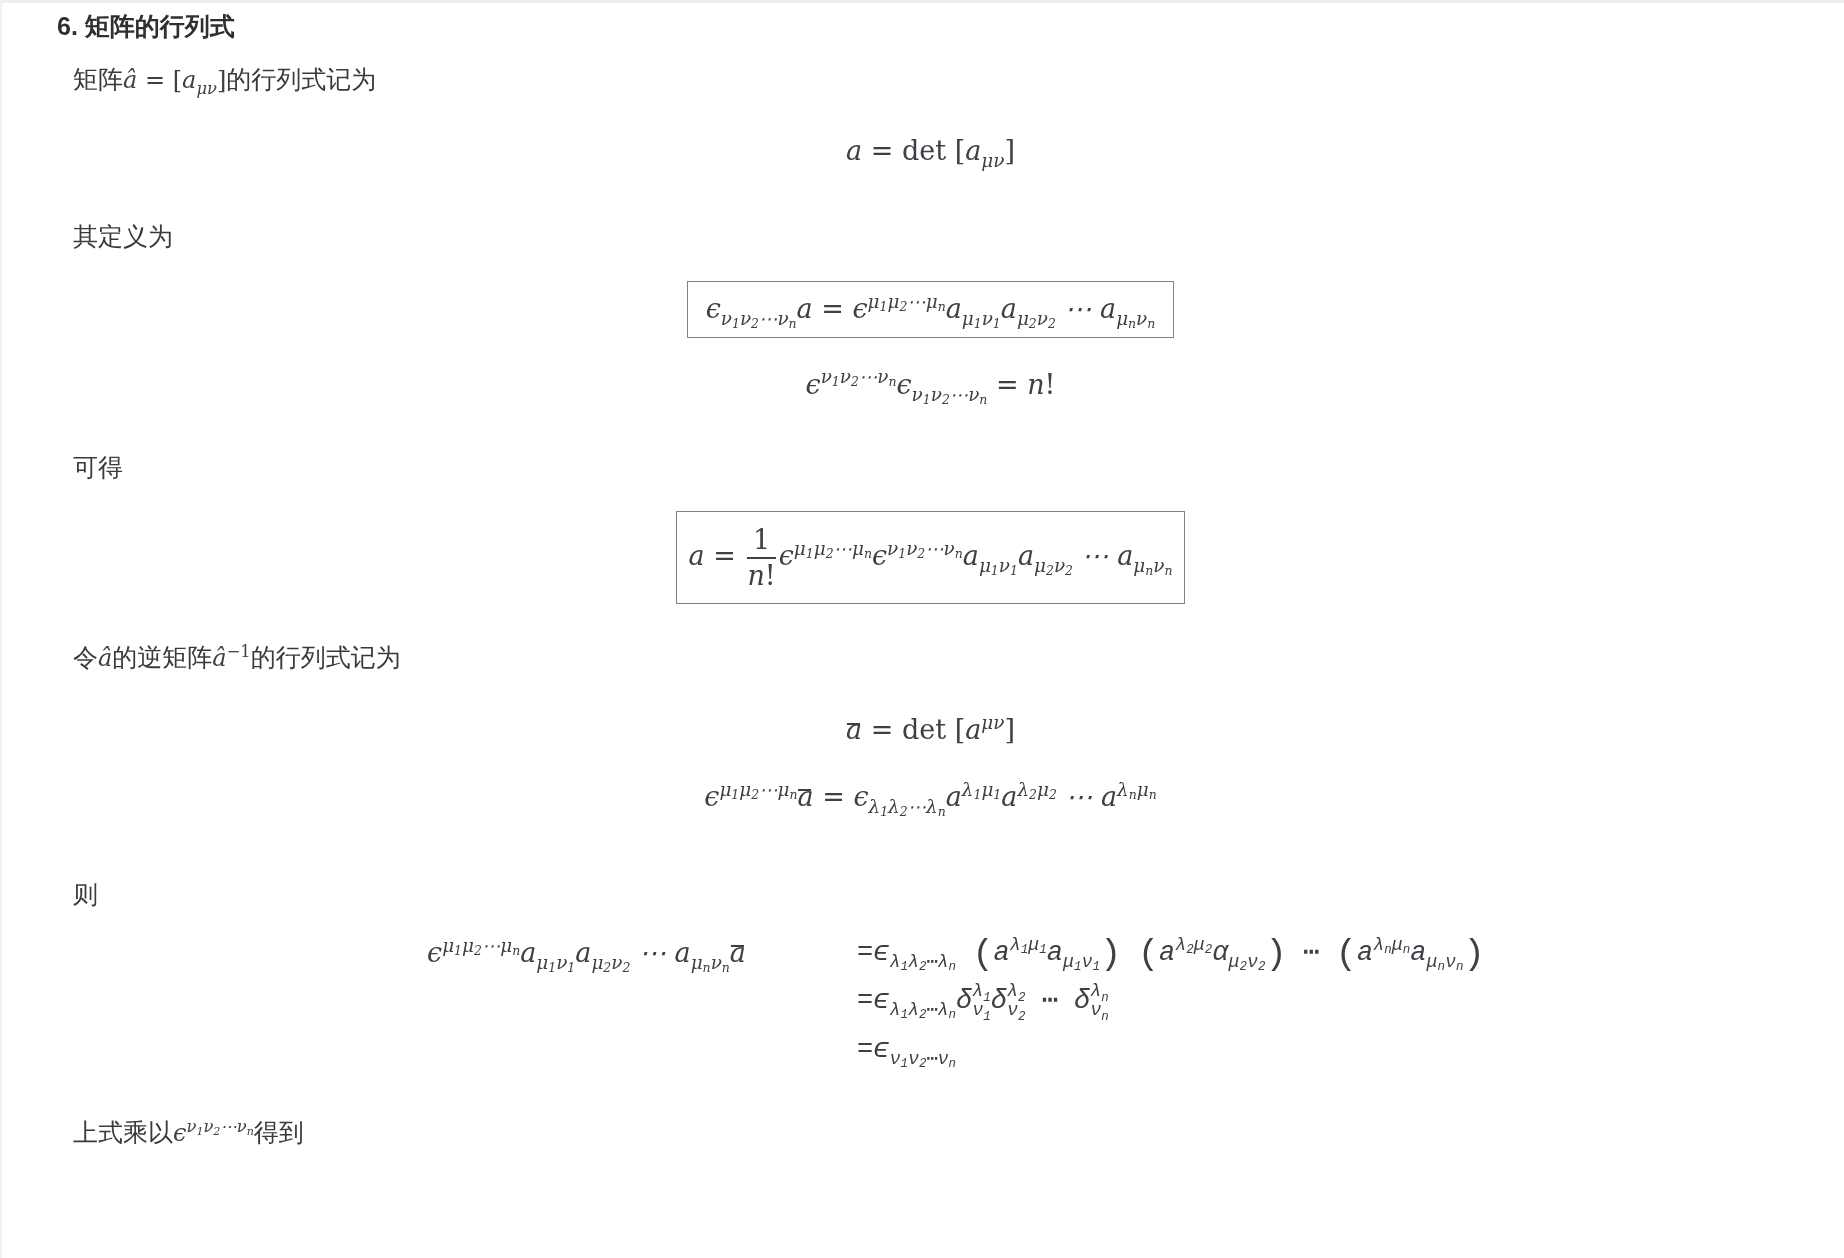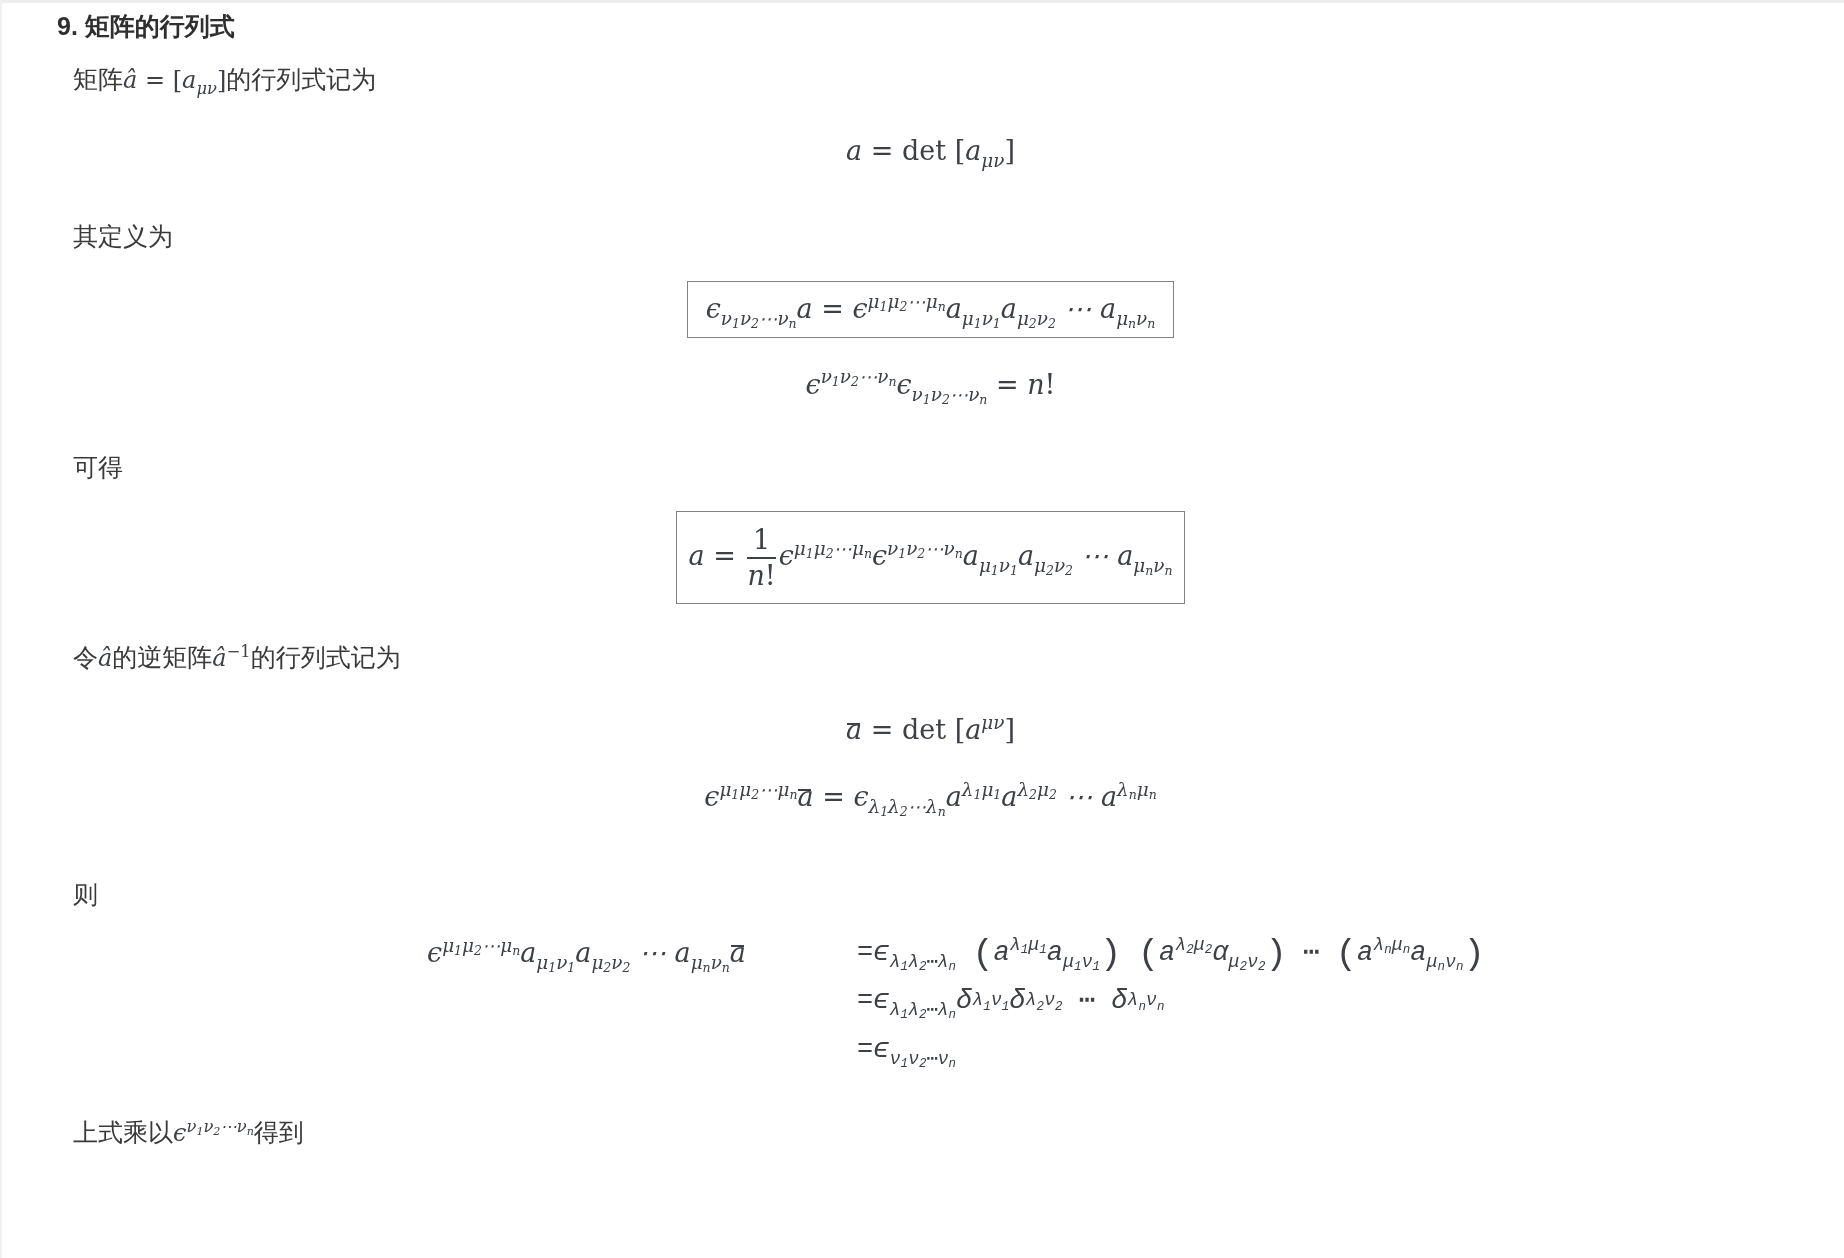--- a/index.html
+++ b/index.html
@@ -27,21 +27,21 @@
   .m sub sub,.m sup sub{vertical-align:-0.25em;}
   .im{font-size:24px;}
   .disp{text-align:center;font-size:27px;line-height:1.55;}
   .eqbox{display:inline-block;border:1px solid var(--box-border);padding:9px 18px;line-height:1.35;}
   .eqbox.tall{padding:12px 12px;}
   .ov{position:relative;}
   .ov::after{content:'';position:absolute;left:0.03em;right:0.08em;top:0.30em;border-top:0.075em solid currentColor;}
   .frac{display:inline-block;text-align:center;vertical-align:middle;line-height:1.15;margin:0 3px;}
   .frac .fn{display:block;padding:0 5px 2px;border-bottom:2px solid currentColor;}
   .frac .fd{display:block;padding-top:1px;}
-  .ss{display:inline-flex;flex-direction:row;vertical-align:middle;line-height:1.05;font-size:68%;text-align:center;}
+  .ss{display:inline-flex;flex-direction:column;vertical-align:middle;line-height:1.05;font-size:68%;text-align:center;}
   .ss .t,.ss .b{display:block;}
   .big{font-size:132%;line-height:0;vertical-align:-0.1em;}
 
   
   .align{display:grid;grid-template-columns:430px max-content;margin-left:370px;font-size:27px;line-height:1.5;row-gap:8px;}
   .align .al{}
   .align .ar{text-align:left;font-family:Liberation Mono, monospace;}
 
   
   .mt-20{margin-top:20px;} .mt-24{margin-top:24px;} .mt-25{margin-top:25px;}
@@ -51,21 +51,21 @@
   .mt-46{margin-top:46px;} .mt-58{margin-top:58px;}
 </style>
 </head>
 <body>
 
 <div class="top-strip"></div>
 <div class="left-strip"></div>
 
 <div class="content">
 
-  <h2 class="heading">9. 矩阵的行列式</h2>
+  <h2 class="heading">6. 矩阵的行列式</h2>
 
   <p class="para mt-20">矩阵<span class="m im">â <span class="rm">=</span> <span class="rm">[</span>a<sub>μν</sub><span class="rm">]</span></span>的行列式记为</p>
 
   <div class="disp mt-32">
     <span class="m">a <span class="rm">=</span> <span class="rm">det</span> <span class="rm">[</span>a<sub>μν</sub><span class="rm">]</span></span>
   </div>
 
   <p class="para mt-46">其定义为</p>
 
   <div class="disp mt-27">

